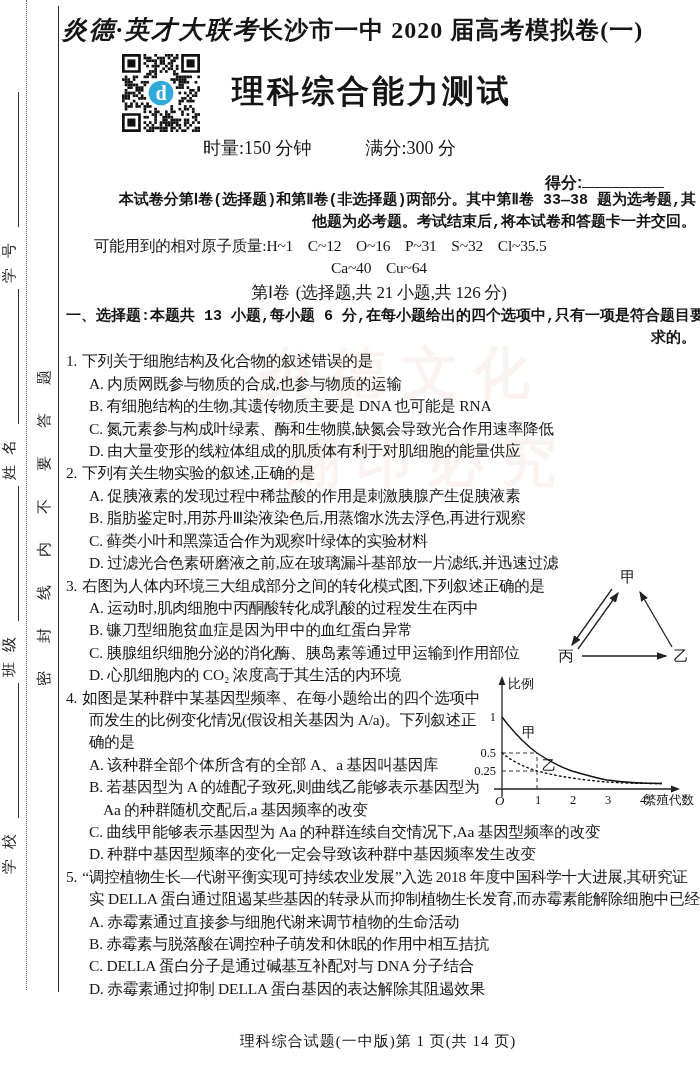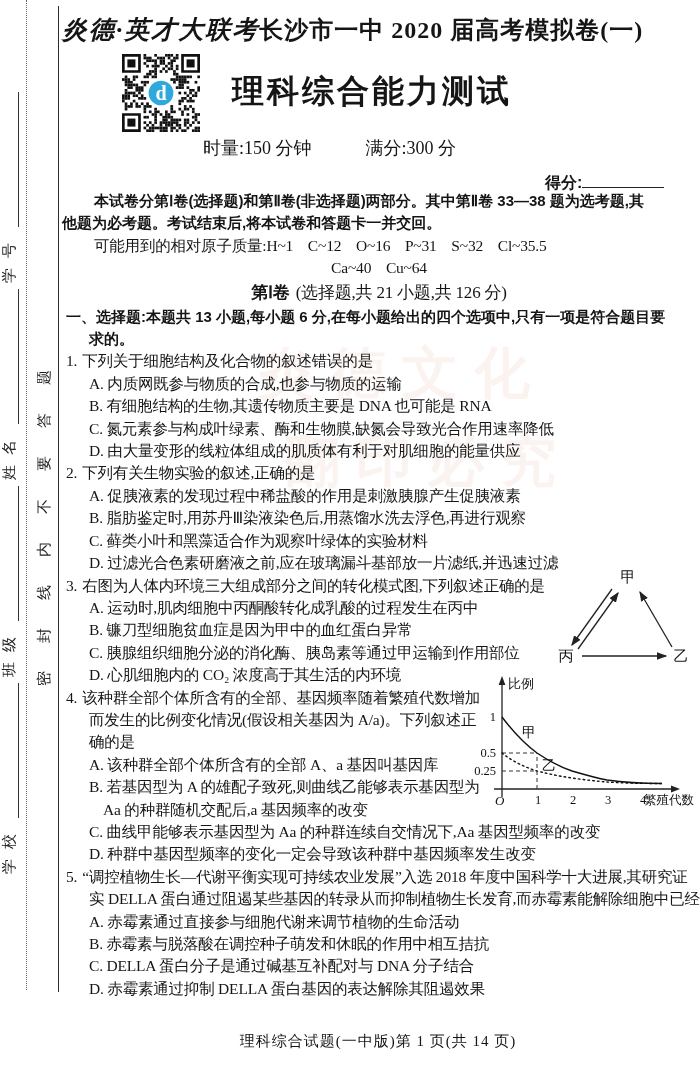--- a/index.html
+++ b/index.html
@@ -24,30 +24,30 @@
   .qr{position:absolute;left:122px;top:54px;z-index:1;}
   .subject{position:absolute;left:232px;top:70px;font-family:"Liberation Sans",sans-serif;
        font-weight:bold;font-size:32px;letter-spacing:3px;white-space:nowrap;z-index:1;}
   .duration{position:absolute;left:203px;top:136px;font-size:18px;white-space:pre;z-index:1;}
   .score-row{position:absolute;left:545px;top:172px;z-index:1;font-family:"Liberation Sans",sans-serif;
        font-weight:bold;font-size:16px;white-space:nowrap;}
   .score-row .u{display:inline-block;width:82px;height:15px;border-bottom:1.4px solid #222;}
   
   .main{position:absolute;left:62px;top:190px;width:634px;z-index:1;}
   .line{white-space:pre;line-height:22.4px;font-size:15.5px;letter-spacing:-0.2px;}
-  .bold-sans{font-family:Liberation Sans, sans-serif;font-weight:bold;font-size:15px;letter-spacing:0;}
+  .bold-sans{font-family:Liberation Mono, monospace;font-weight:bold;font-size:15px;letter-spacing:0;text-align:right;}
   .indent2{padding-left:32px;}
   .stem{padding-left:4px;}
   .opt{padding-left:27px;}
   .opt2{padding-left:41px;}
   .cont{padding-left:27px;}
   .center{text-align:center;}
   .qnum{margin-right:5px;}
   .part-title{line-height:26px;font-size:17px;}
-  .part-title .pt-bold{font-family:"Liberation Sans",sans-serif;font-weight:bold;margin-right:6px;}
+  .part-title .pt-bold{font-family:"Liberation Sans",sans-serif;font-weight:normal;margin-right:6px;}
   .q{position:relative;}
   .q3-svg{position:absolute;right:2px;top:-10px;}
   .q4-svg{position:absolute;right:-2px;top:-14px;}
   .footer{position:absolute;left:62px;top:1032px;width:632px;text-align:center;
        font-size:15px;letter-spacing:1px;z-index:1;}
   svg text{font-family:"Liberation Serif",serif;}
 </style>
 </head>
 <body>
 
@@ -421,21 +421,21 @@
       <g stroke="#333" stroke-width="1" stroke-dasharray="4,3" fill="none">
         <line x1="36" y1="80" x2="71" y2="80"></line>
         <line x1="36" y1="98" x2="71" y2="98"></line>
         <line x1="71" y1="116" x2="71" y2="80"></line>
       </g>
       <path d="M36,44 C48,60 60,72 71,80 C83,88 94,94 106,98 C118,101.5 130,105 141,107 C158,109.5 180,110.5 196,110.5" stroke="#111" stroke-width="1.4" fill="none"></path>
       <path d="M36,80 C46,88 58,94 71,98 C85,101.5 95,103.5 106,105 C120,107 132,108.3 141,109 C158,110.2 180,110.5 196,110.5" stroke="#111" stroke-width="1.4" fill="none" stroke-dasharray="1.6,3.2" stroke-linecap="round"></path>
       <text x="56" y="64" font-size="14" fill="#111">甲</text>
       <text x="76" y="97" font-size="14" fill="#111">乙</text>
     </svg>
-    <div class="line stem"><span class="qnum">4.</span><span>该种群全部个体所含有的全部、基因频率随着繁殖代数增加</span></div>
+    <div class="line stem"><span class="qnum">4.</span><span>如图是某种群中某基因型频率、在每小题给出的四个选项中</span></div>
     <div class="line cont">而发生的比例变化情况(假设相关基因为 A/a)。下列叙述正</div>
     <div class="line cont">确的是</div>
     <div class="line opt">A. 该种群全部个体所含有的全部 A、a 基因叫基因库</div>
     <div class="line opt">B. 若基因型为 A 的雄配子致死,则曲线乙能够表示基因型为</div>
     <div class="line opt2">Aa 的种群随机交配后,a 基因频率的改变</div>
     <div class="line opt">C. 曲线甲能够表示基因型为 Aa 的种群连续自交情况下,Aa 基因型频率的改变</div>
     <div class="line opt">D. 种群中基因型频率的变化一定会导致该种群中基因频率发生改变</div>
   </div>
 
   <div class="q">

